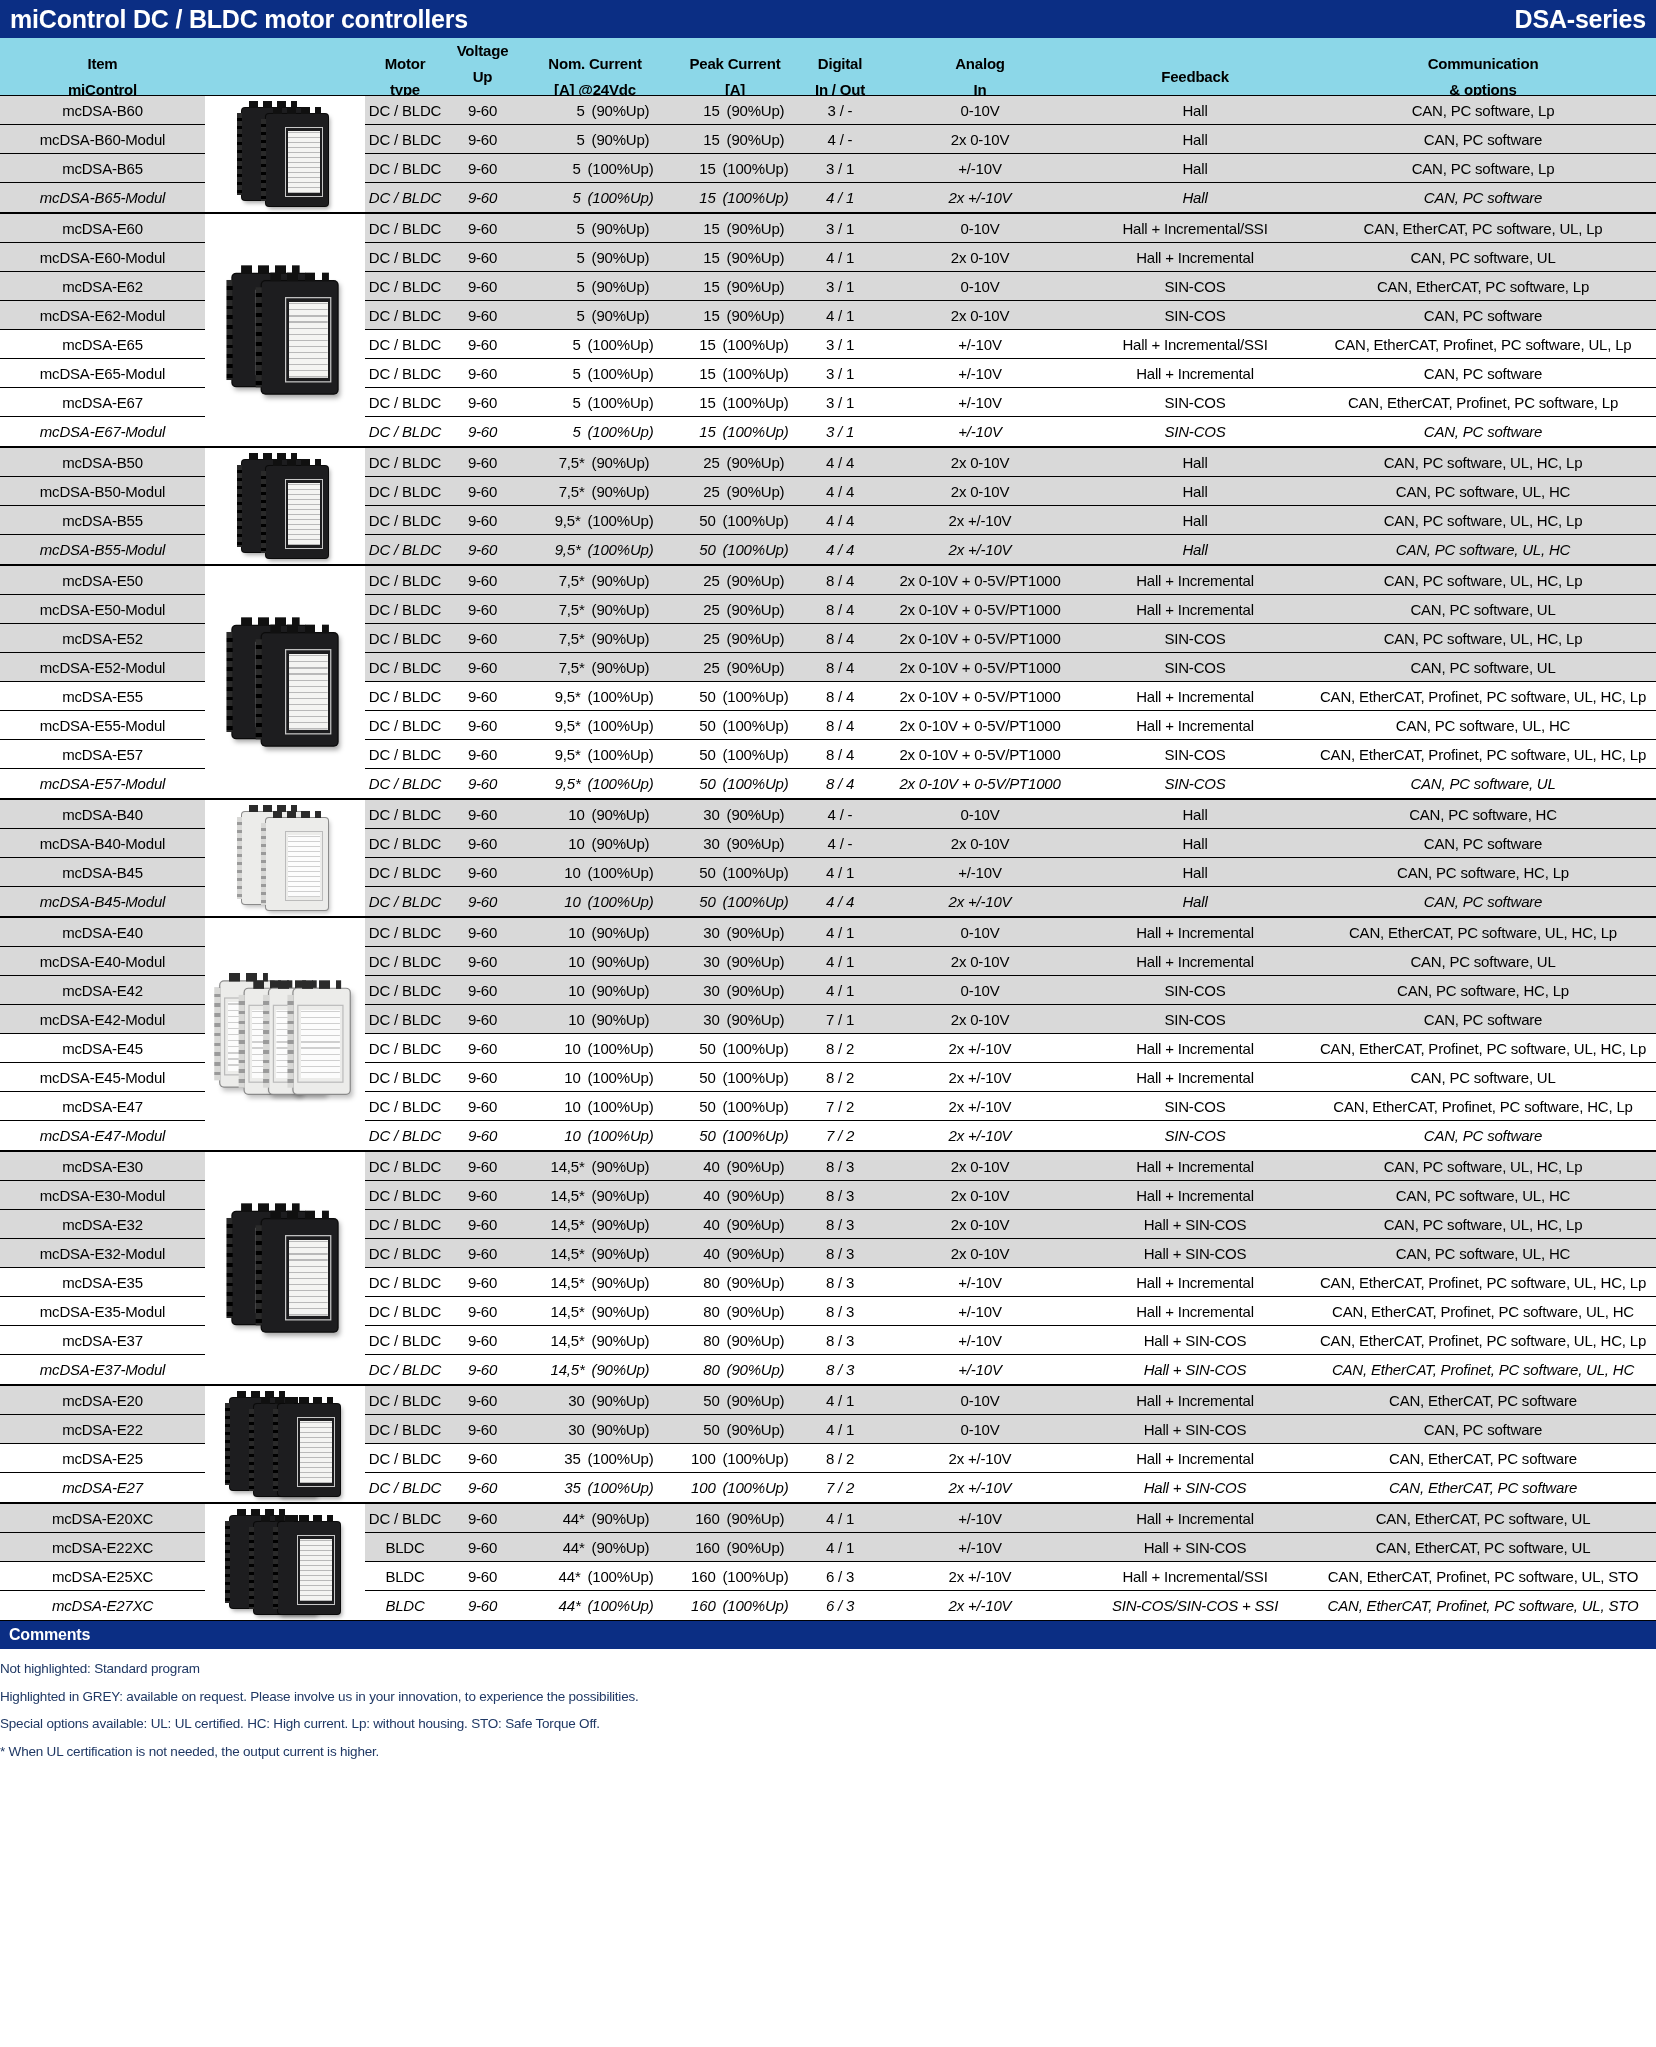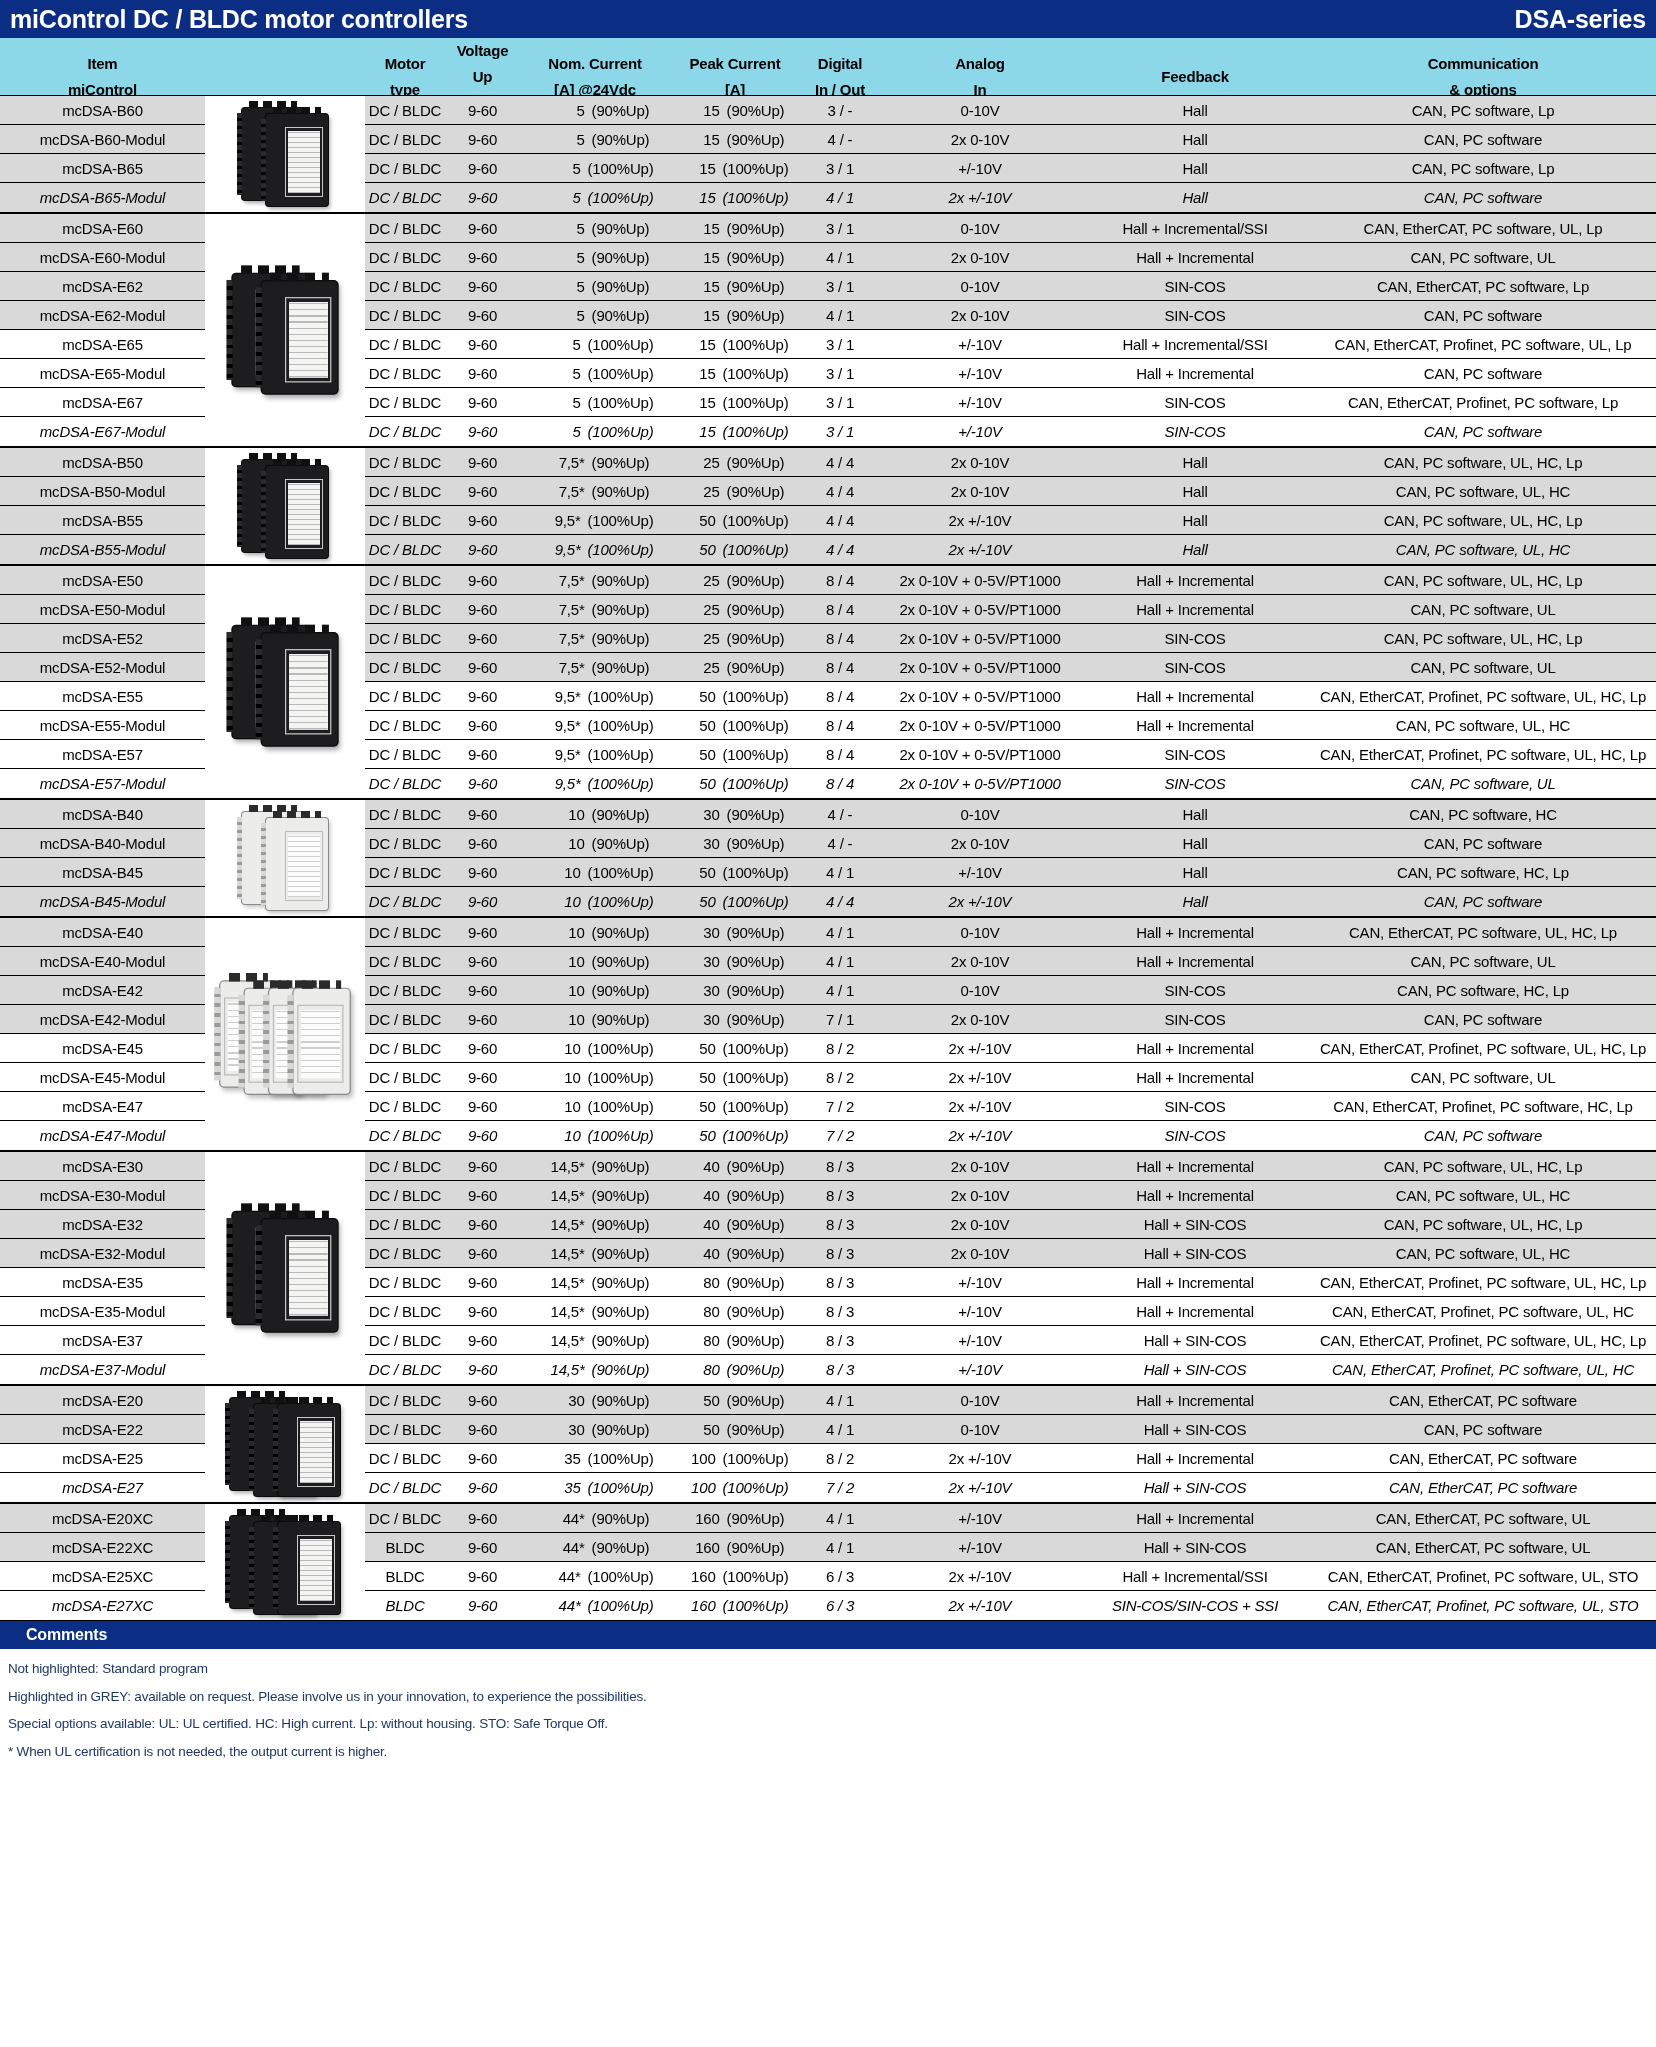--- a/index.html
+++ b/index.html
@@ -77,23 +77,23 @@
   .photo.light .module .fins{background:repeating-linear-gradient(180deg,#d8d8d6 0 5px,#9a9a9a 5px 8px);}
   .photo.light .module .plabel{background:#fcfcfc;border-color:#bbb;
     background-image:repeating-linear-gradient(180deg,transparent 0 4px,#cfcfcf 4px 5px);
     background-clip:content-box;}
   .photo.n4 .module{width:46px;height:86px;}
   .photo.n4 .module + .module{margin-left:-26px;}
 
   
   .commentsbar{
     height:28px;background:var(--navy,#0B2E84);color:#fff;font-weight:bold;font-size:16px;
-    display:flex;align-items:center;padding-left:26px;box-sizing:border-box;
+    display:flex;align-items:center;padding-left:9px;box-sizing:border-box;
   }
-  .commentlines{padding:13px 0 0 8px;}
+  .commentlines{padding:13px 0 0 0;}
   .commentline{font-size:13.5px;color:#1F3864;line-height:13px;margin-bottom:14.5px;white-space:nowrap;}
 </style>
 </head>
 <body style="--navy: #0B2E84; --lblue: #8CD7E8; --grey: #D9D9D9;">
 
 <div class="page">
 
   <div class="titlebar">
     <span>miControl DC / BLDC motor controllers</span>
     <span>DSA-series</span>

